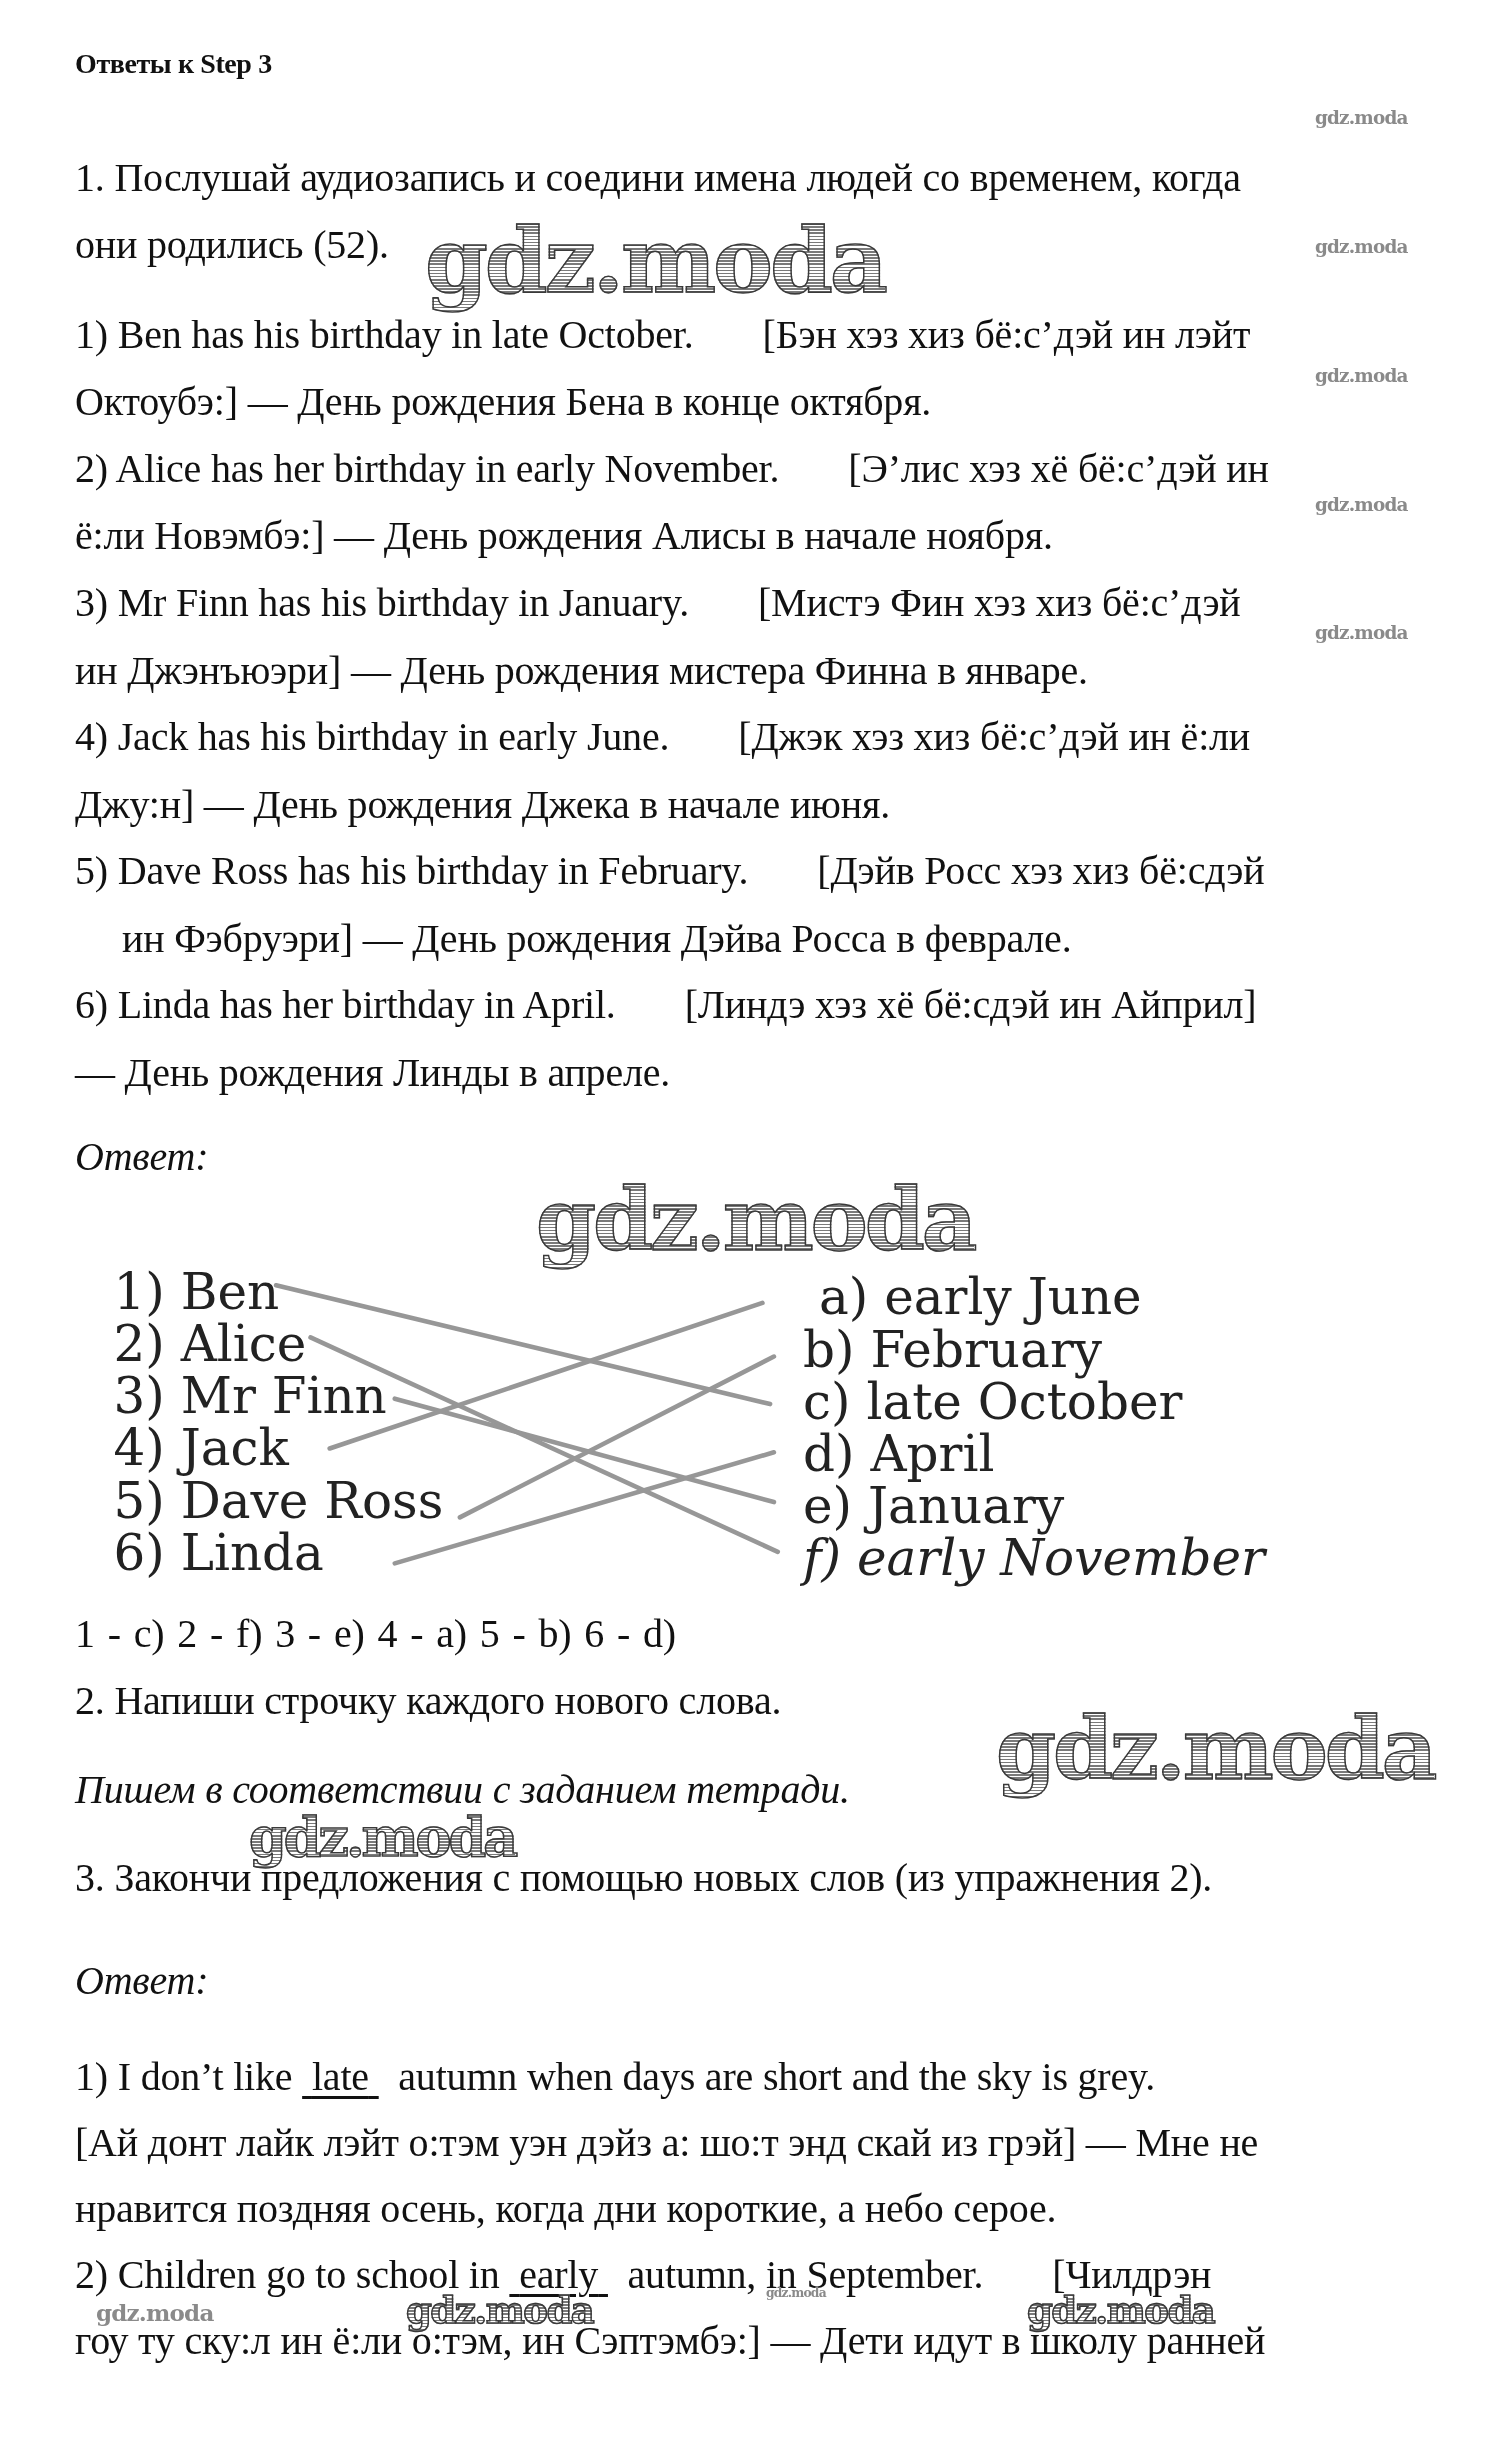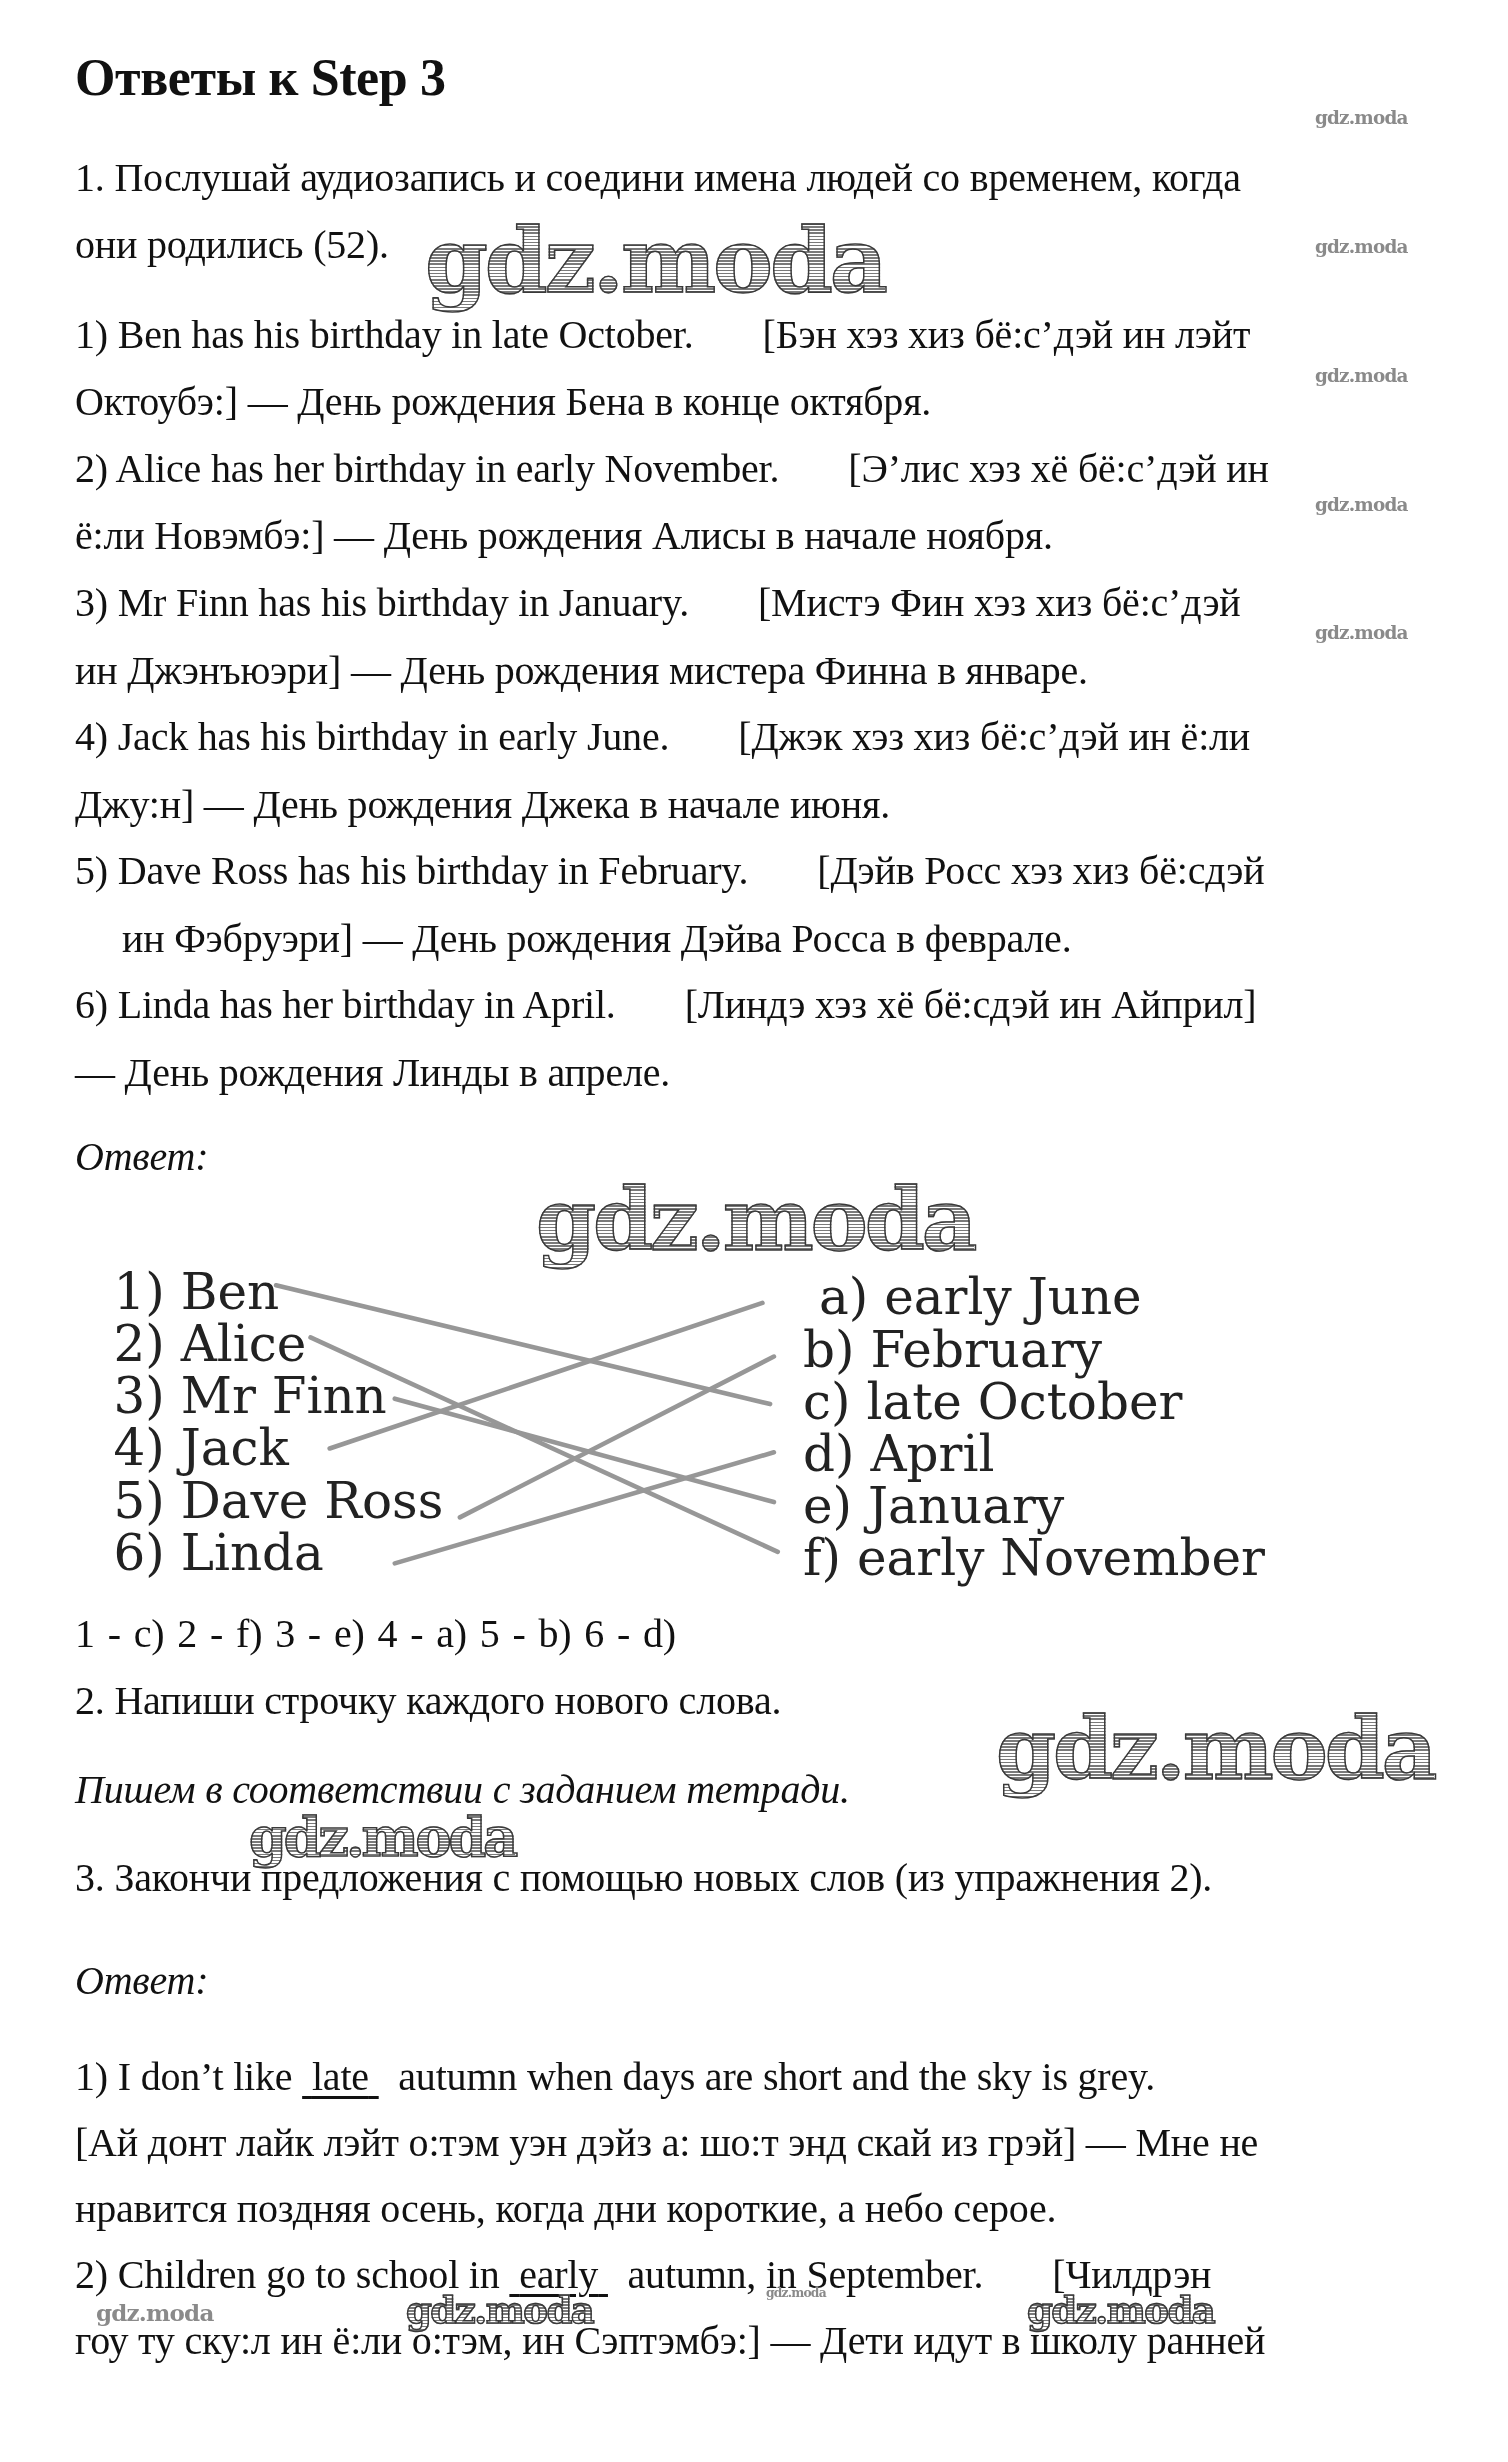--- a/index.html
+++ b/index.html
@@ -1,19 +1,19 @@
 <!DOCTYPE html>
 <html style="font-size:12.3px"><head>
 <meta charset="utf-8">
 <style>
   html, body { margin: 0; padding: 0; background: #ffffff; }
   body { width: 1509px; height: 2462px; position: relative; overflow: hidden;
          font-family: "Liberation Serif", "DejaVu Serif", serif; color: #111; }
   .abs { position: absolute; white-space: nowrap; }
-  .title { left: 75px; top: 48px; font-size: 52px; font-weight: bold; letter-spacing: -0.4px; }
+  .title { left: 75px; top: 48px; font-size: 28px; font-weight: bold; letter-spacing: -0.4px; }
   .line { left: 75px; font-size: 40px; line-height: 46px; letter-spacing: -0.2px; }
   .italic { font-style: italic; }
   .ul { text-decoration: underline; text-decoration-thickness: 3.1px; text-underline-offset: 6.1px; }
   .gap { display: inline-block; }
   .wm-small { font-family: "DejaVu Serif", serif; font-weight: bold; font-size: 18.4px; color: #8a8a8a;
               letter-spacing: -0.8px; }
   .wm-big { font-family: "DejaVu Serif", serif; font-weight: bold; color: #b3b3b3;
             -webkit-text-stroke: 1.5px #3a3a3a; letter-spacing: -3.1px;
             background: repeating-linear-gradient(0deg, #ffffff 0 1.5px, #7a7a7a 1.5px 3.1px);
             -webkit-background-clip: text; background-clip: text; -webkit-text-fill-color: transparent; }
@@ -94,21 +94,21 @@
   <div class="dg-item" style="left:21.5px; top:133px;">3) Mr  Finn</div>
   <div class="dg-item" style="left:21.5px; top:185px;">4) Jack</div>
   <div class="dg-item" style="left:21.5px; top:238px;">5) Dave  Ross</div>
   <div class="dg-item" style="left:21.5px; top:290px;">6) Linda</div>
 
   <div class="dg-item" style="left:711px; top:34px;margin-left:16px;">a) early  June</div>
   <div class="dg-item" style="left:711px; top:87px;">b) February</div>
   <div class="dg-item" style="left:711px; top:139px;">c) late  October</div>
   <div class="dg-item" style="left:711px; top:191px;">d) April</div>
   <div class="dg-item" style="left:711px; top:243px;">e) January</div>
-  <div class="dg-item" style="left:711px; top:295px;">f) early  November</div>
+  <div class="dg-item" style="left:711px; top:295px;font-style:italic;">f) early  November</div>
 </div>
 
 <div class="abs line" style="top:1611px; word-spacing:3.1px;">1 - c)  2 - f)  3 - e)  4 - a)  5 - b)  6 - d)</div>
 
 <div class="abs line" style="top:1678px;text-align:center;">2. Напиши строчку каждого нового слова.</div>
 <div class="abs wm-big" style="left:996px; top:1698px; font-size:86px;">gdz.moda</div>
 <div class="abs line italic" style="top:1767px;">Пишем в соответствии с заданием тетради.</div>
 <div class="abs wm-big" style="left:249px; top:1805px; font-size:54px;">gdz.moda</div>
 
 <div class="abs line" style="top:1855px;">3. Закончи предложения с помощью новых слов (из упражнения 2).</div>

